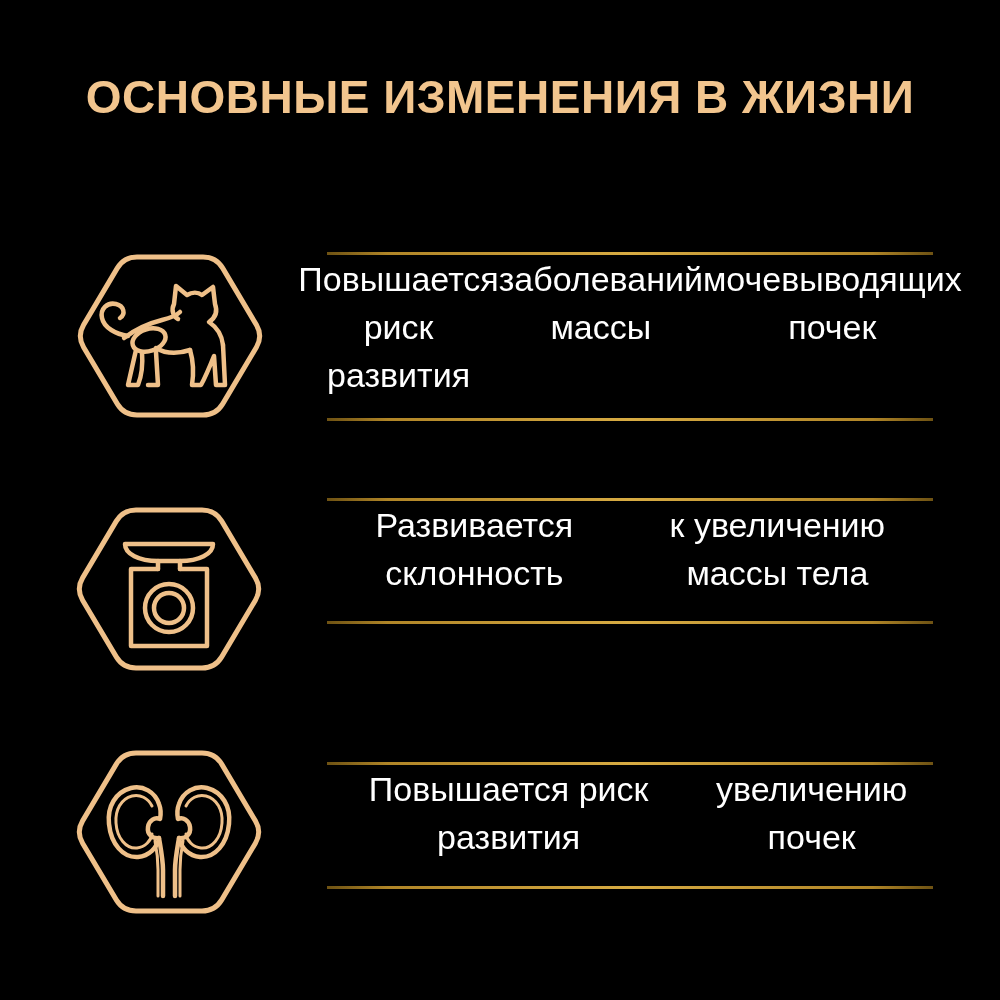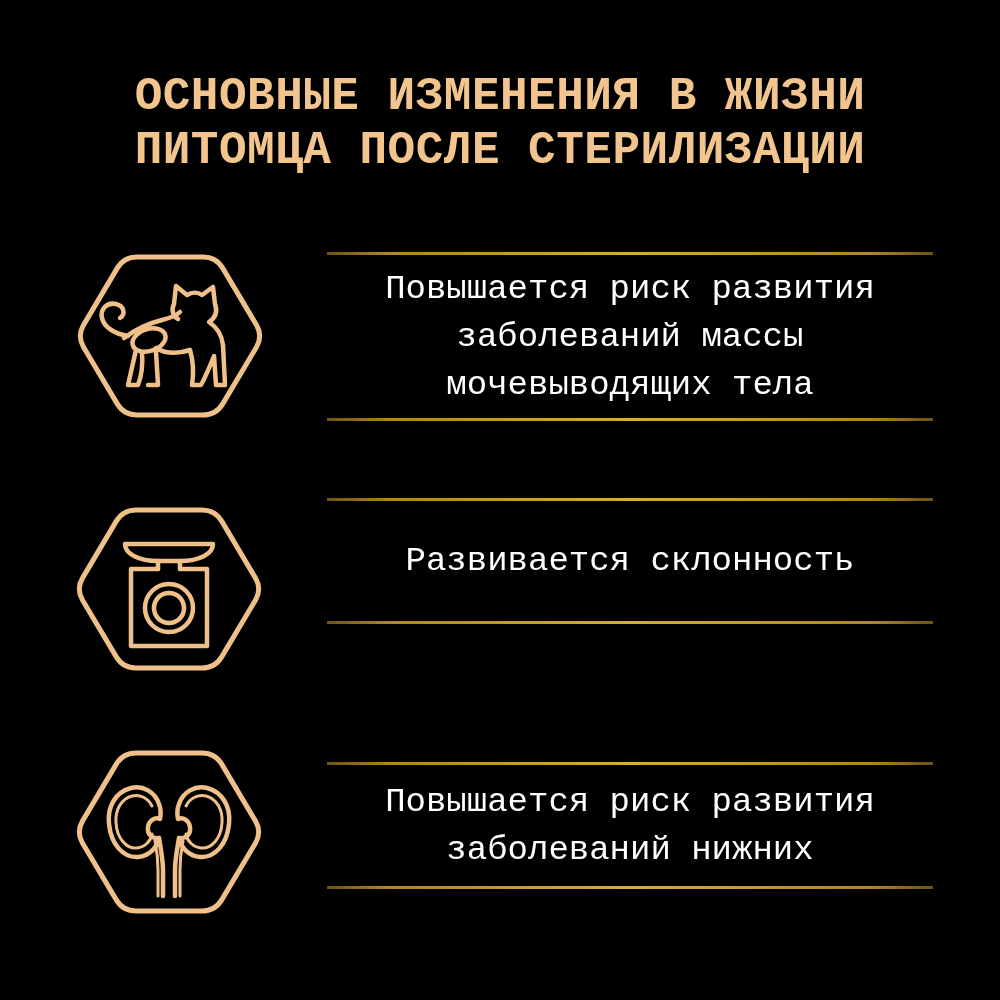--- a/index.html
+++ b/index.html
@@ -2,21 +2,21 @@
 <html><head>
 <meta charset="utf-8">
 <style>
   html,body{margin:0;padding:0;}
   body{background:#000;}
   .page{
     position:relative;
     width:1000px;height:944px;
     background:#000;
     overflow:hidden;
-    font-family:Liberation Mono, monospace;
+    font-family:Liberation Sans, sans-serif;
   }
   .title{
     position:absolute;
     top:70px;left:0;width:1000px;
     text-align:center;
     color:#F2C58E;
     font-weight:bold;
     font-size:46px;
     line-height:54px;
     letter-spacing:0.5px;
@@ -30,21 +30,21 @@
     position:absolute;
     left:327px;width:606px;
     display:flex;flex-direction:column;
   }
   .gold-line{
     height:3px;width:100%;
     background:linear-gradient(90deg,#6e5213 0%,#b08527 10%,#d7ab43 50%,#b08527 90%,#6e5213 100%);
   }
   .panel-text{
     flex:1;
-    display:flex;flex-direction:column;justify-content:center;
+    display:flex;justify-content:center;
     text-align:center;
     color:#ffffff;
     font-size:34px;
     line-height:48px;
   }
   
   #icon-1{left:72px;top:248px;}
   #icon-2{left:71px;top:501px;}
   #icon-3{left:71px;top:744px;}
   #panel-1{top:252px;height:169px;}
@@ -54,21 +54,20 @@
   .hex{stroke-width:5px;}
   .art{stroke-width:4.5px;}
 </style>
 </head>
 <body>
 
 <div class="page">
 
   <h1 class="title" style="margin:0;">
     <div>ОСНОВНЫЕ ИЗМЕНЕНИЯ В ЖИЗНИ</div>
-    <div>ПИТОМЦА ПОСЛЕ СТЕРИЛИЗАЦИИ</div>
   </h1>
 
   <div class="row-icon" id="icon-1">
     <svg viewBox="0 0 196 176">
       <path class="stroke hex" d="M98 9 L131 9 Q144 9 150.7 20.1 L184.4 76.9 Q191 88 184.4 99.2 L150.7 155.9 Q144 167 131 167 L65 167 Q52 167 45.3 155.9 L11.6 99.2 Q5 88 11.6 76.9 L45.3 20.1 Q52 9 65 9 Z"></path>
 
       <path class="stroke art" d="M56 88 C44 86 32 80 30 70 C28 61 35 54 44 56 C52 58 54 66 48 70"></path>
 
       <path class="stroke art" d="M52 90 C60 84 74 76 90 72 C98 70 104 68 108 64"></path>
 
@@ -82,21 +81,21 @@
 
       <path class="stroke art" d="M64 102 L56 137 L66 137 C70 127 71 117 70 104"></path>
       <path class="stroke art" d="M84 104 L86 137 L76 137"></path>
     </svg>
   </div>
   <div class="panel" id="panel-1">
     <div class="gold-line"></div>
     <div class="panel-text">
       <div>Повышается риск развития</div>
       <div>заболеваний массы</div>
-      <div>мочевыводящих тела</div>
+      <div>мочевыводящих почек</div>
     </div>
     <div class="gold-line"></div>
   </div>
 
   <div class="row-icon" id="icon-2">
     <svg viewBox="0 0 196 176">
       <path class="stroke hex" d="M98 9 L131 9 Q144 9 150.7 20.1 L184.4 76.9 Q191 88 184.4 99.2 L150.7 155.9 Q144 167 131 167 L65 167 Q52 167 45.3 155.9 L11.6 99.2 Q5 88 11.6 76.9 L45.3 20.1 Q52 9 65 9 Z"></path>
 
       <path class="stroke art" d="M54 43 L142 43 C142 53 128 60 109 60 L87 60 C68 60 54 53 54 43 Z"></path>
 
@@ -105,20 +104,21 @@
       <path class="stroke art" d="M87 68 L60 68 L60 145 L136 145 L136 68 L109 68"></path>
 
       <circle class="stroke art" cx="98" cy="107" r="24"></circle>
       <circle class="stroke art" cx="98" cy="107" r="15"></circle>
     </svg>
   </div>
   <div class="panel" id="panel-2">
     <div class="gold-line"></div>
     <div class="panel-text">
       <div>Развивается склонность</div>
+      <div>к увеличению массы тела</div>
     </div>
     <div class="gold-line"></div>
   </div>
 
   <div class="row-icon" id="icon-3">
     <svg viewBox="0 0 196 176">
       <path class="stroke hex" d="M98 9 L131 9 Q144 9 150.7 20.1 L184.4 76.9 Q191 88 184.4 99.2 L150.7 155.9 Q144 167 131 167 L65 167 Q52 167 45.3 155.9 L11.6 99.2 Q5 88 11.6 76.9 L45.3 20.1 Q52 9 65 9 Z"></path>
       <g>
         <path class="stroke art" d="M88 60 C84 48 72 41 60 44 C45 48 36 62 38 80 C40 100 52 114 67 113 C78 112 86 104 88 94 C81 95 76 90 77 83 C78 76 84 73 89 75 C90 70 90 65 88 60 Z"></path>
         <path class="stroke art" style="stroke-width:3px" d="M81 62 C77 54 69 50 61 52 C50 55 44 66 45 79 C46 94 55 105 66 104 C74 103 80 97 81 90"></path>
@@ -130,18 +130,18 @@
         <path class="stroke art" style="stroke-width:3px" d="M81 62 C77 54 69 50 61 52 C50 55 44 66 45 79 C46 94 55 105 66 104 C74 103 80 97 81 90"></path>
         <path class="stroke art" d="M88 94 C90 106 92 116 92 126 L92 152"></path>
         <path class="stroke art" style="stroke-width:3px" d="M84 97 C86 107 87 116 87 126 L87 152"></path>
       </g>
     </svg>
   </div>
   <div class="panel" id="panel-3">
     <div class="gold-line"></div>
     <div class="panel-text">
       <div>Повышается риск развития</div>
-      <div>заболеваний нижних</div>
+      <div>увеличению почек</div>
     </div>
     <div class="gold-line"></div>
   </div>
 
 </div>
 
 </body></html>

